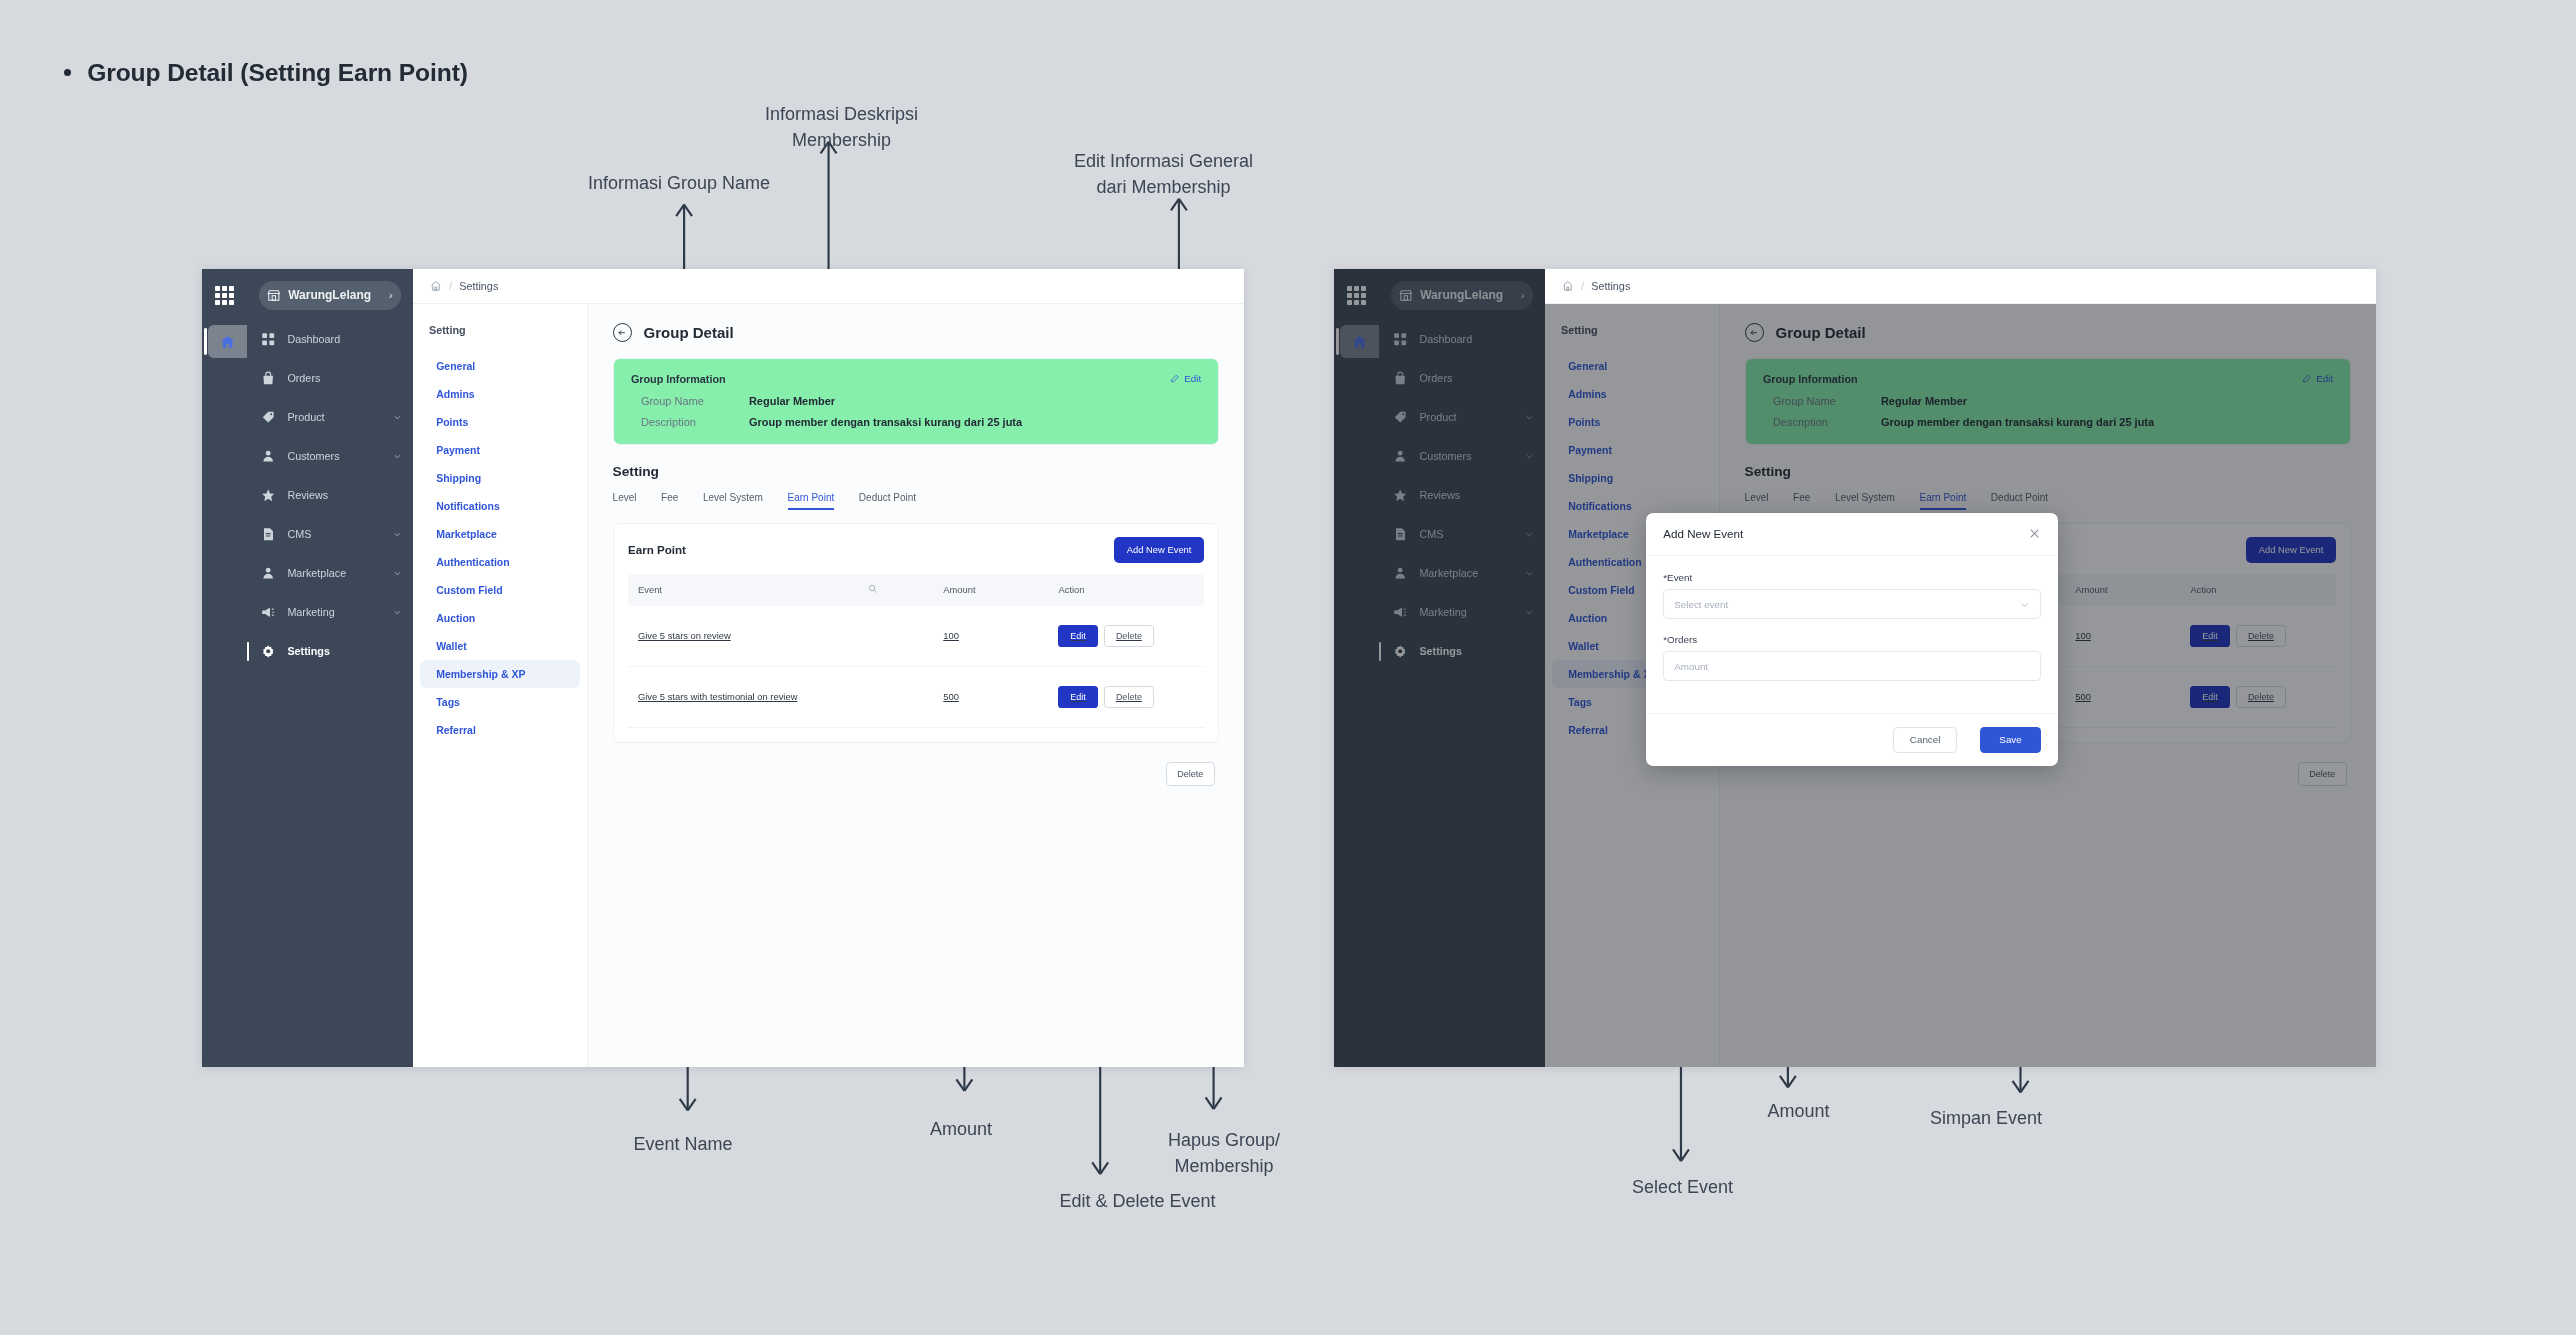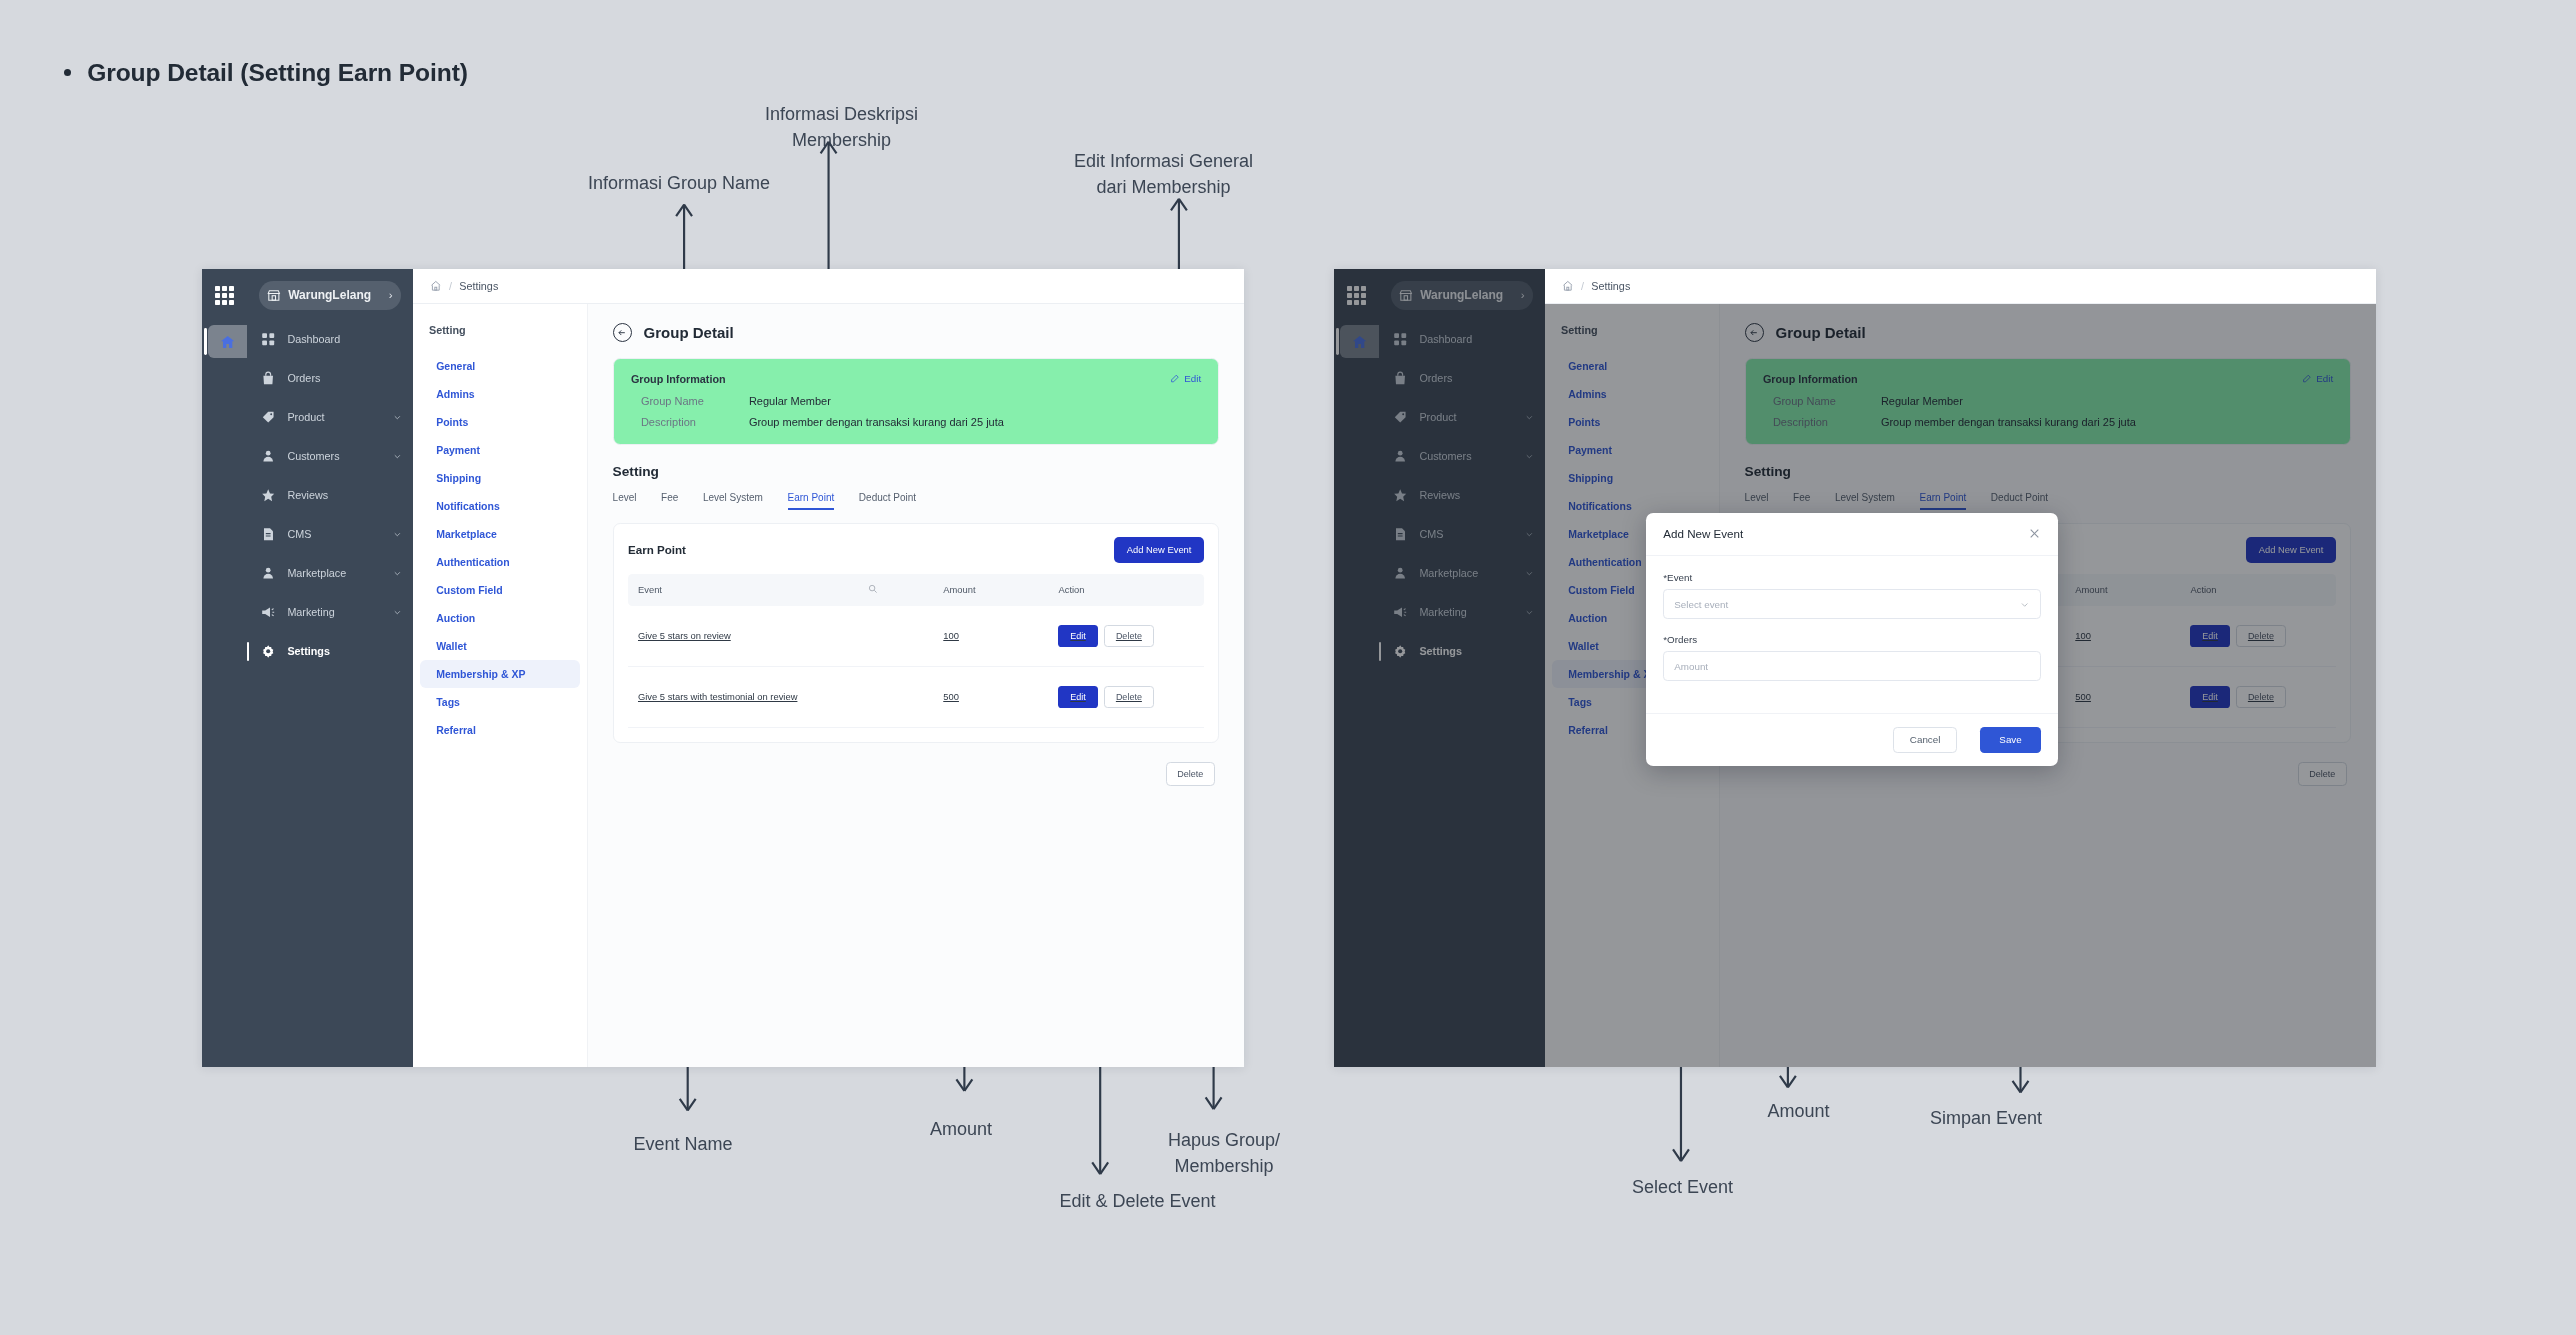--- a/index.html
+++ b/index.html
@@ -148,21 +148,21 @@
   }
   .edit-link {
     position: absolute; right: 17.3px; top: 14.4px;
     display: flex; align-items: center; gap: 5px;
     color: #2f56d6; font-size: 9.8px;
   }
   .edit-link .pen { width: 9.4px; height: 9.4px; }
   .kv { display: flex; margin: 0 0 8.7px 10px; font-size: 11px; }
   .kv:last-child { margin-bottom: 0; }
   .kv .k { width: 108px; color: #6b7584; }
-  .kv .v { color: #222b36; font-weight: 400; }
+  .kv .v { color: #222b36; font-weight: 700; }
 
   .sec-title {
     margin-top: 19px; font-size: 13.7px; font-weight: 700; color: #222b36;
   }
   .tabs { display: flex; gap: 24.6px; margin-top: 13px; }
   .tab {
     font-size: 10px; color: #555f6e; padding-bottom: 6.5px;
     position: relative;
   }
   .tab.active { color: #2f56d6; }

